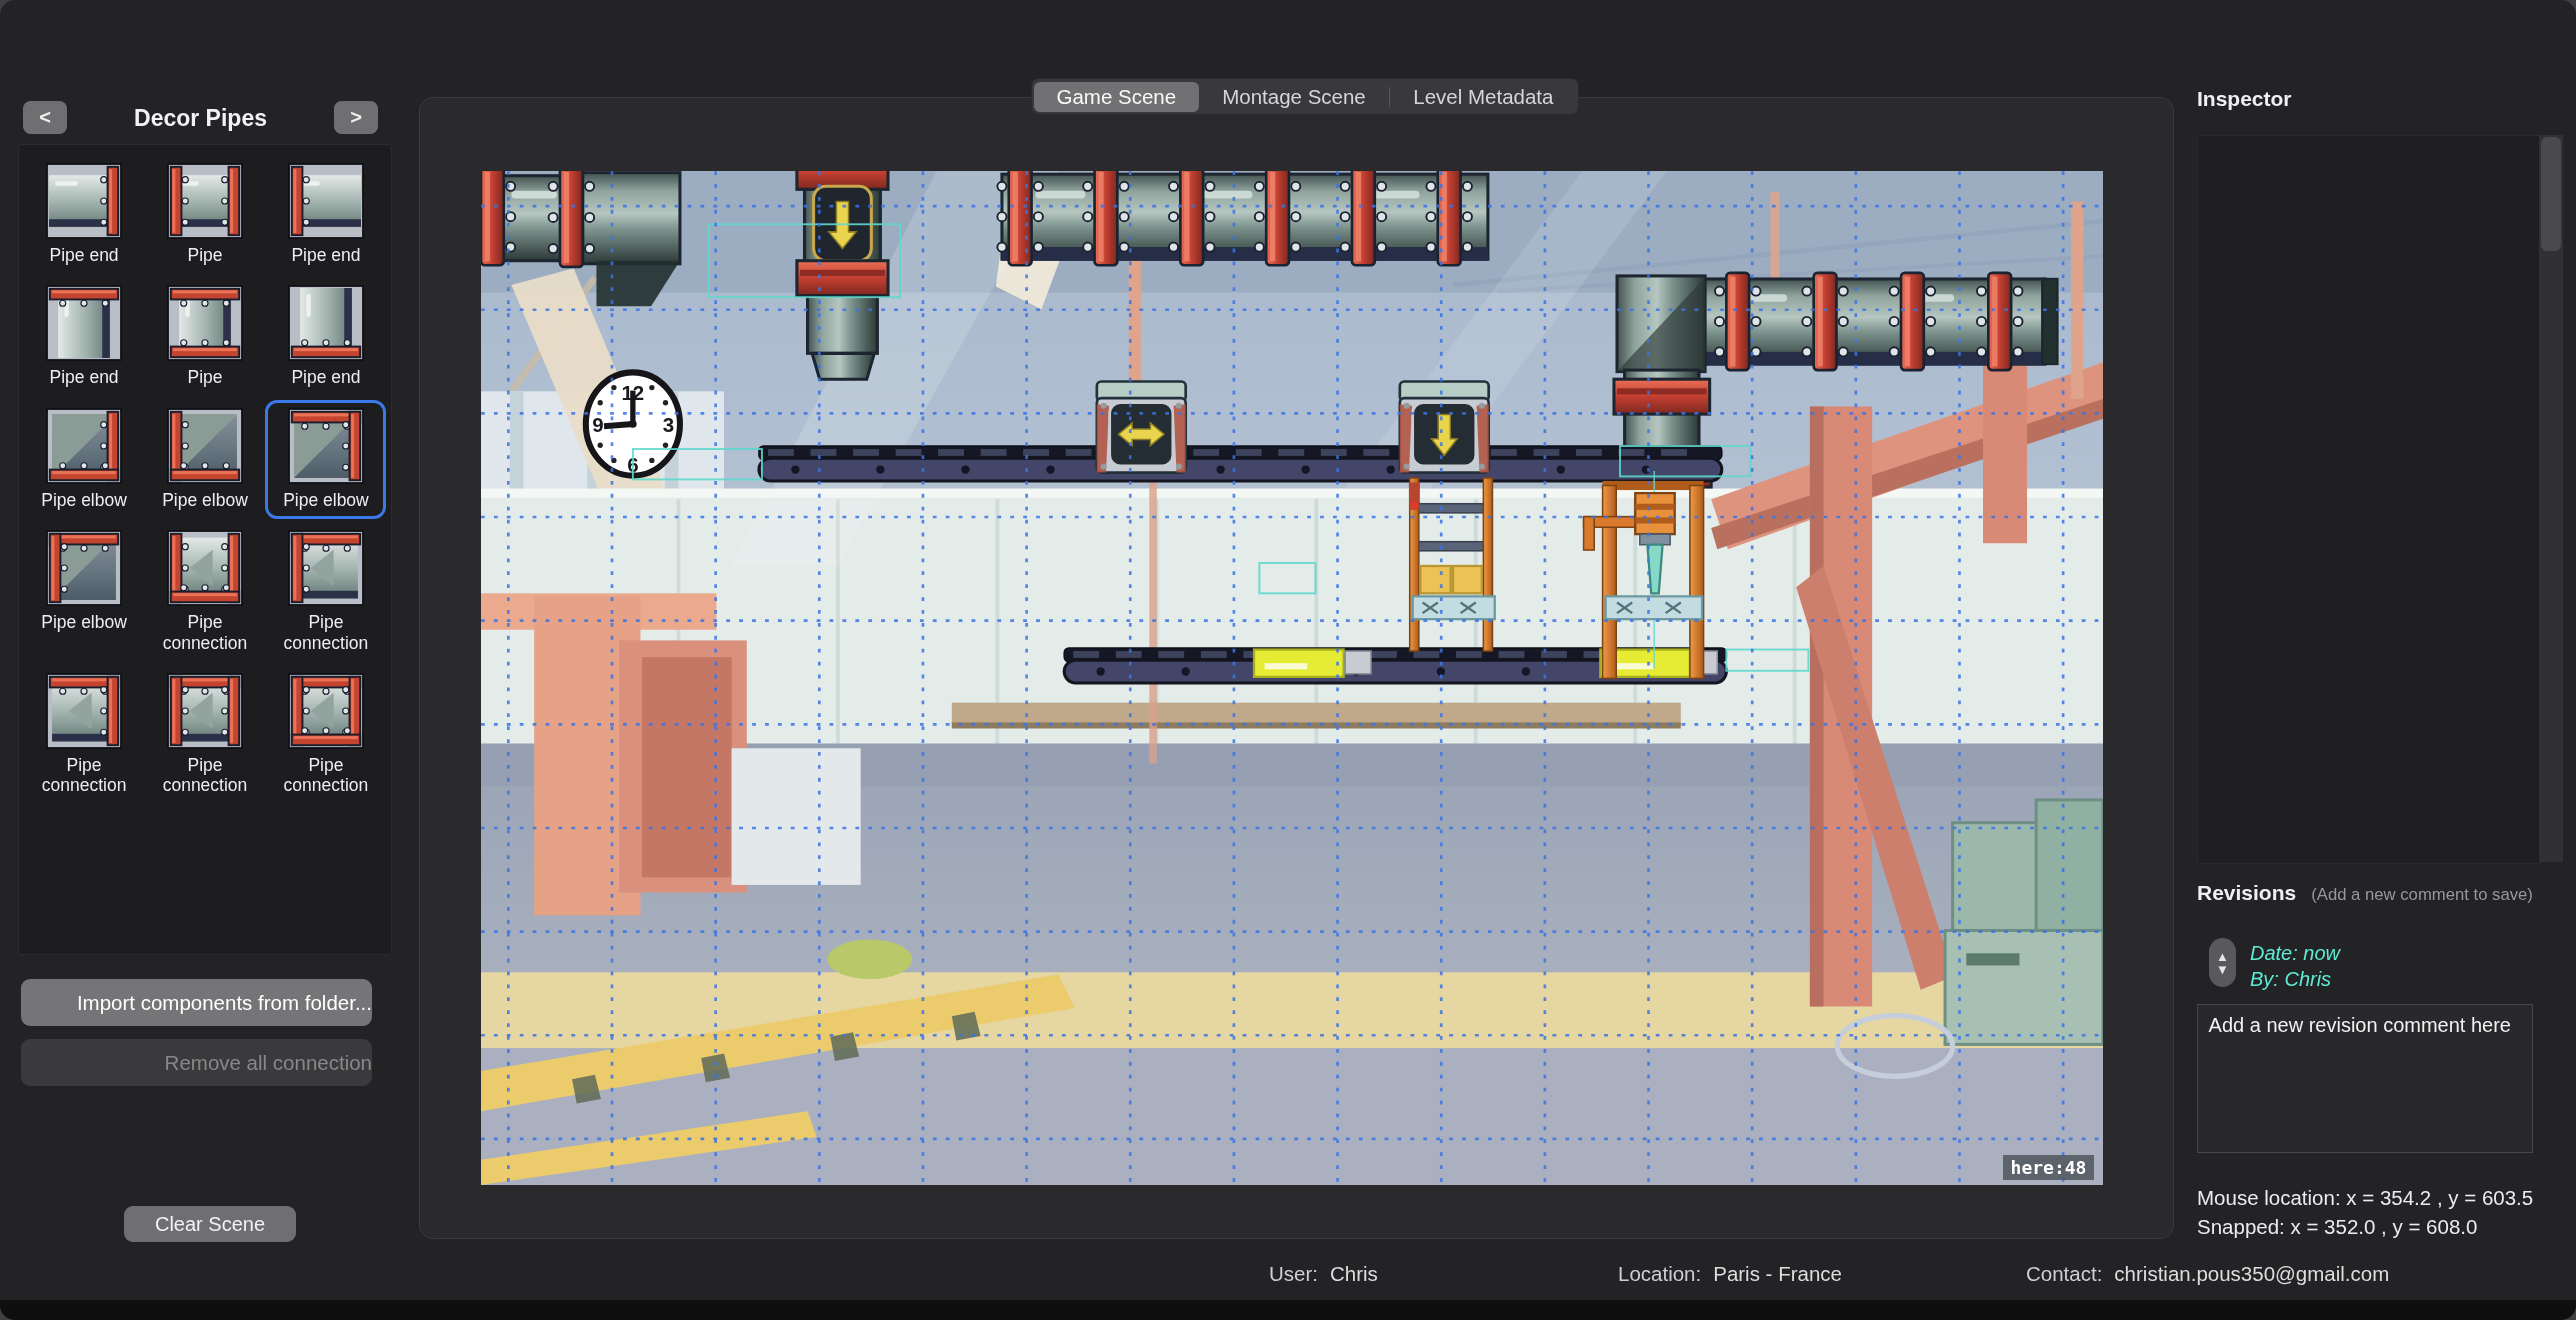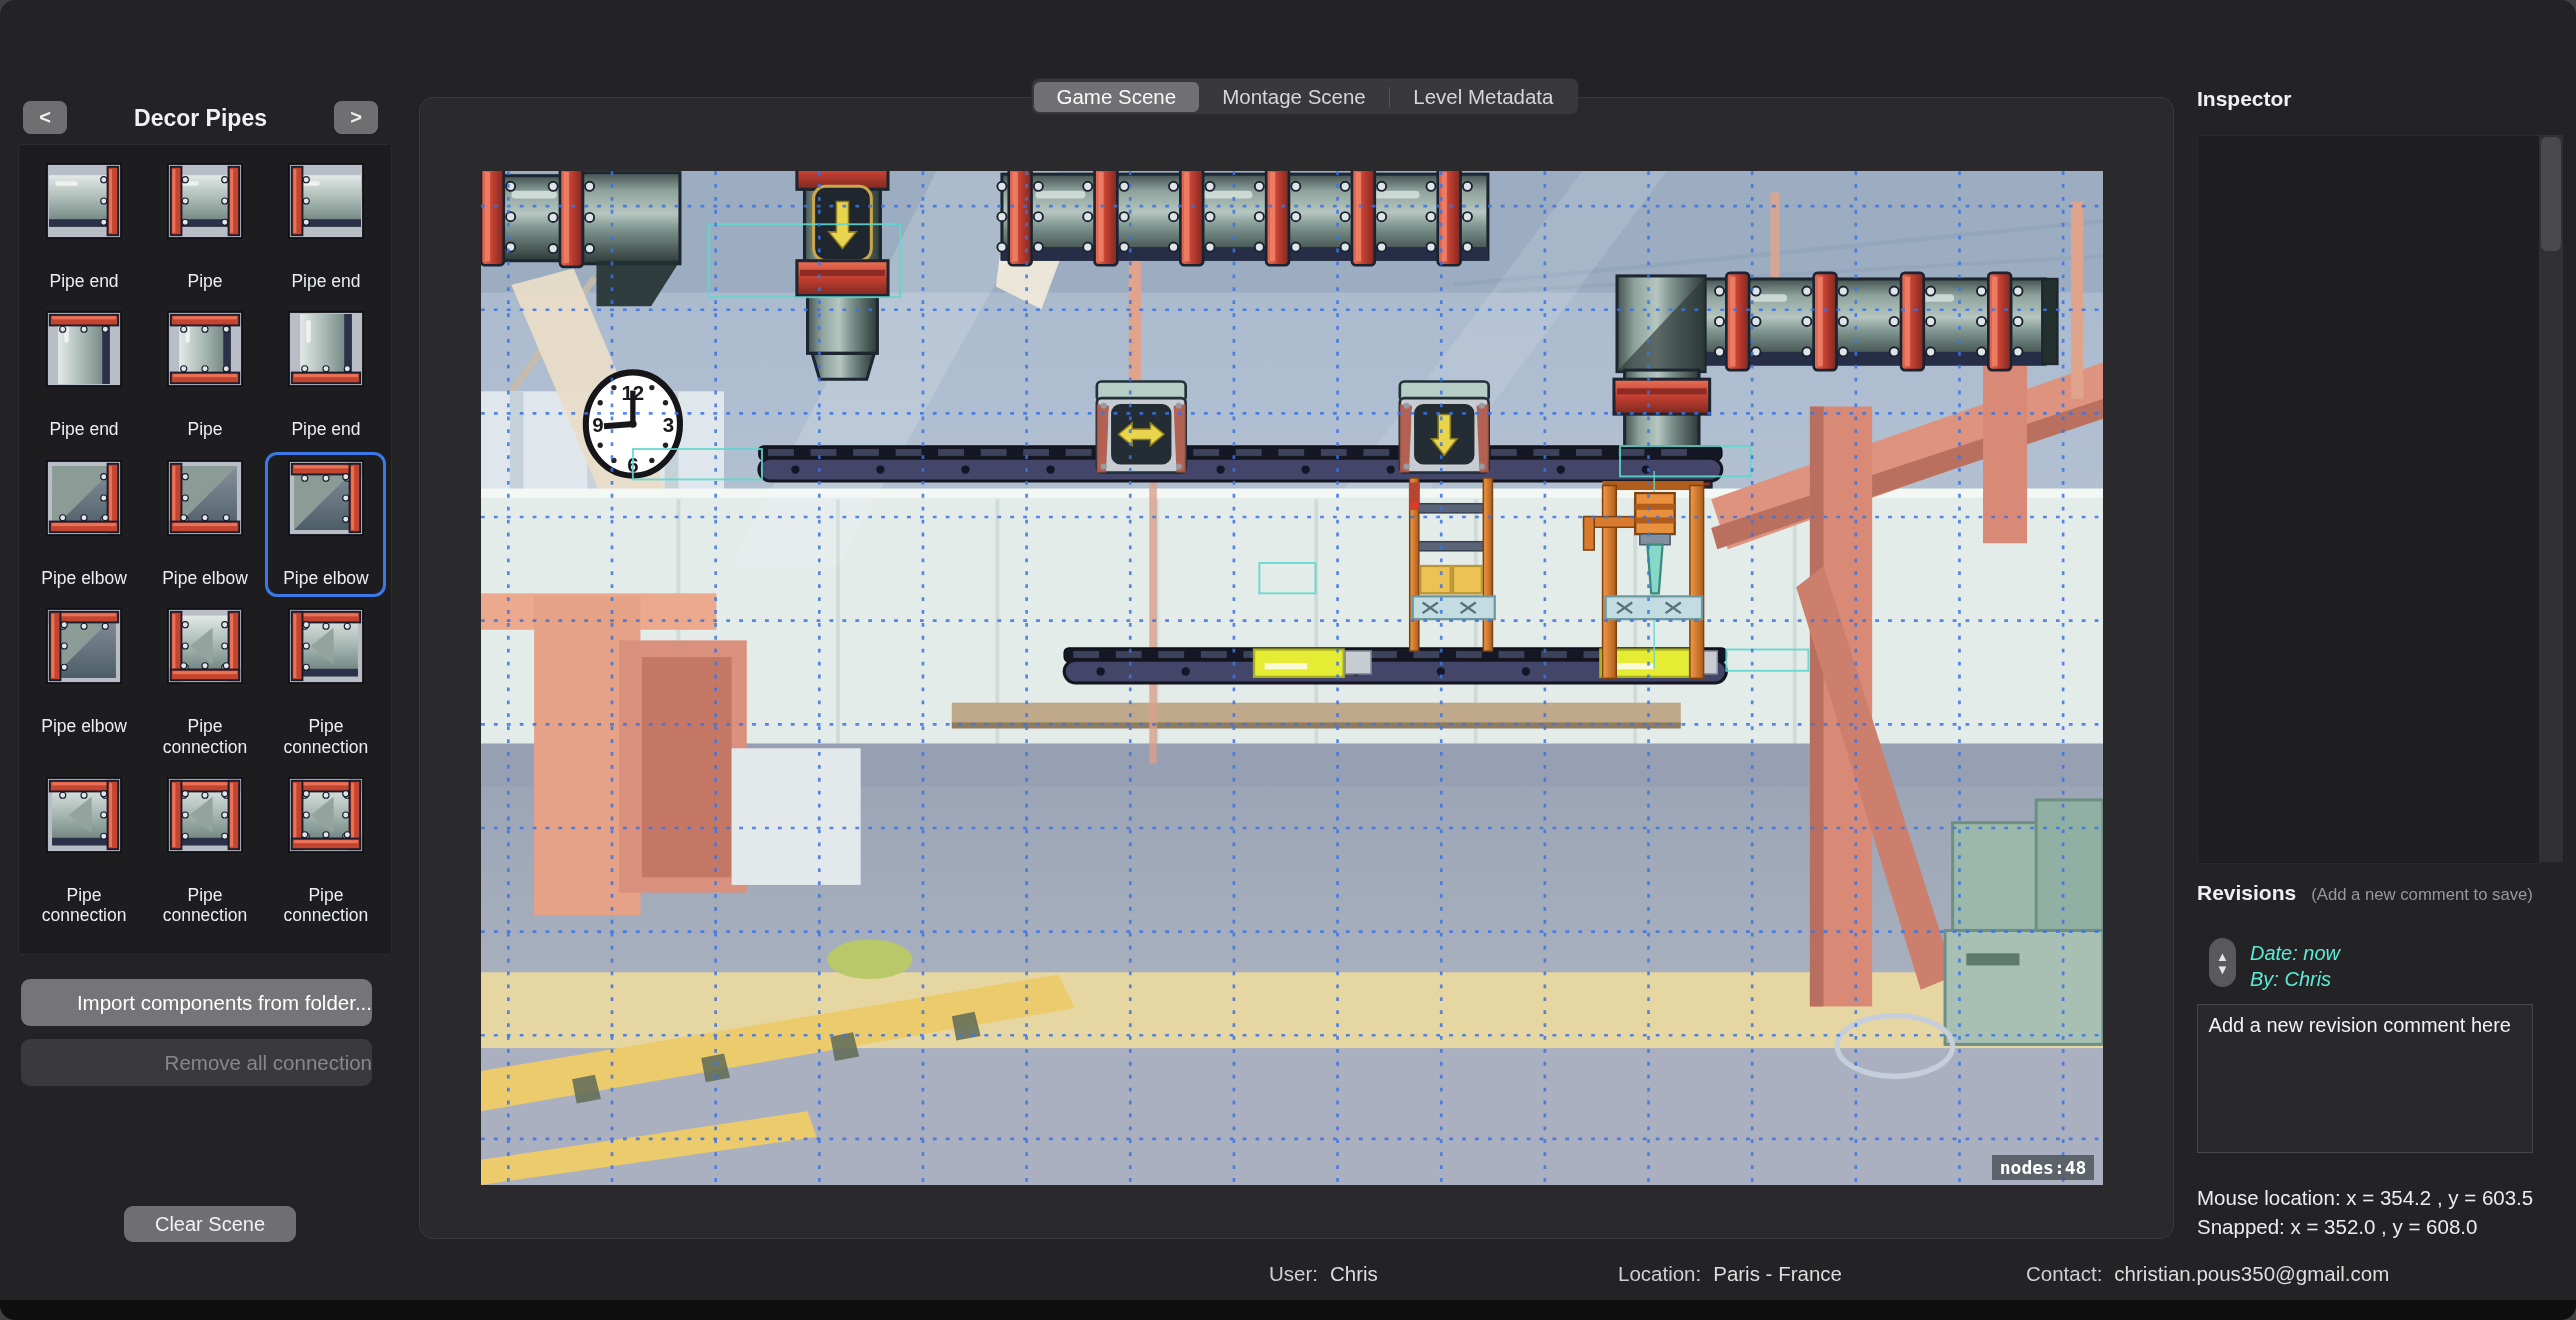--- a/index.html
+++ b/index.html
@@ -11,21 +11,21 @@
   #title{position:absolute;left:0;top:0;width:100%;height:46px;line-height:46px;text-align:center;
          font-size:20.5px;font-weight:700;color:#bcbcbe;}
   
   .navbtn{position:absolute;top:101px;width:44px;height:33px;border-radius:7.6px;background:#6f6f72;
           color:#f0f0f0;font-size:20px;font-weight:700;text-align:center;line-height:33px;}
   #palette-title{position:absolute;left:67px;top:105px;width:267px;text-align:center;font-size:23px;font-weight:600;color:#f2f2f4;}
   #tiles-panel{position:absolute;left:18px;top:144px;width:374px;height:811px;background:#1d1d1f;
                border:1.5px solid #2b2b2d;border-radius:3px;box-sizing:border-box;
                display:grid;grid-template-columns:repeat(3,1fr);align-content:start;
                padding:10.6px 4.6px;row-gap:3px;}
-  .tile{display:flex;flex-direction:column;align-items:center;padding:4.6px 1.5px 6px;border:3px solid transparent;border-radius:12px;gap:26px;}
+  .tile{display:flex;flex-direction:column;align-items:center;padding:4.6px 1.5px 6px;border:3px solid transparent;border-radius:12px;}
   .tile.selected{border-color:#3c79e8;}
   .thumb{width:76px;height:76px;}
   .tile-label{margin-top:6px;font-size:17.5px;line-height:1.18;text-align:center;color:#eceef0;max-width:100px;}
   .sbtn{position:absolute;left:21px;width:351px;height:47px;border-radius:9px;text-align:right;
         font-size:20.5px;box-sizing:border-box;}
   #import-btn{top:979px;background:#757578;color:#ffffff;line-height:47px;}
   #remove-btn{top:1039px;background:#3a3a3c;color:#88888a;line-height:47px;}
   #clear-btn{position:absolute;left:124px;top:1206px;width:172px;height:36px;border-radius:9px;background:#6f6f72;
              color:#f2f2f4;font-size:20px;text-align:center;line-height:36px;}
   
@@ -822,21 +822,21 @@
           <line x1="0" y1="319" x2="2136" y2="319" stroke="#3b74e4" stroke-width="3.5" stroke-dasharray="5 12" opacity="0.85"></line>
           <line x1="0" y1="455.5" x2="2136" y2="455.5" stroke="#3b74e4" stroke-width="3.5" stroke-dasharray="5 12" opacity="0.85"></line>
           <line x1="0" y1="592" x2="2136" y2="592" stroke="#3b74e4" stroke-width="3.5" stroke-dasharray="5 12" opacity="0.85"></line>
           <line x1="0" y1="728.5" x2="2136" y2="728.5" stroke="#3b74e4" stroke-width="3.5" stroke-dasharray="5 12" opacity="0.85"></line>
           <line x1="0" y1="865" x2="2136" y2="865" stroke="#3b74e4" stroke-width="3.5" stroke-dasharray="5 12" opacity="0.85"></line>
           <line x1="0" y1="1001.5" x2="2136" y2="1001.5" stroke="#3b74e4" stroke-width="3.5" stroke-dasharray="5 12" opacity="0.85"></line>
           <line x1="0" y1="1138" x2="2136" y2="1138" stroke="#3b74e4" stroke-width="3.5" stroke-dasharray="5 12" opacity="0.85"></line>
           <line x1="0" y1="1274.5" x2="2136" y2="1274.5" stroke="#3b74e4" stroke-width="3.5" stroke-dasharray="5 12" opacity="0.85"></line>
         </g>
     </svg>
-    <div id="nodes-badge">nodes:48</div>
+    <div id="nodes-badge">here:48</div>
   </div>
 
   <div id="inspector-title">Inspector</div>
   <div id="inspector-box"></div>
   <div id="inspector-scrollbar"></div>
   <div id="inspector-thumb"></div>
 
   <div id="revisions-row">
     <span id="revisions-title">Revisions</span>
     <span id="revisions-hint">(Add a new comment to save)</span>

